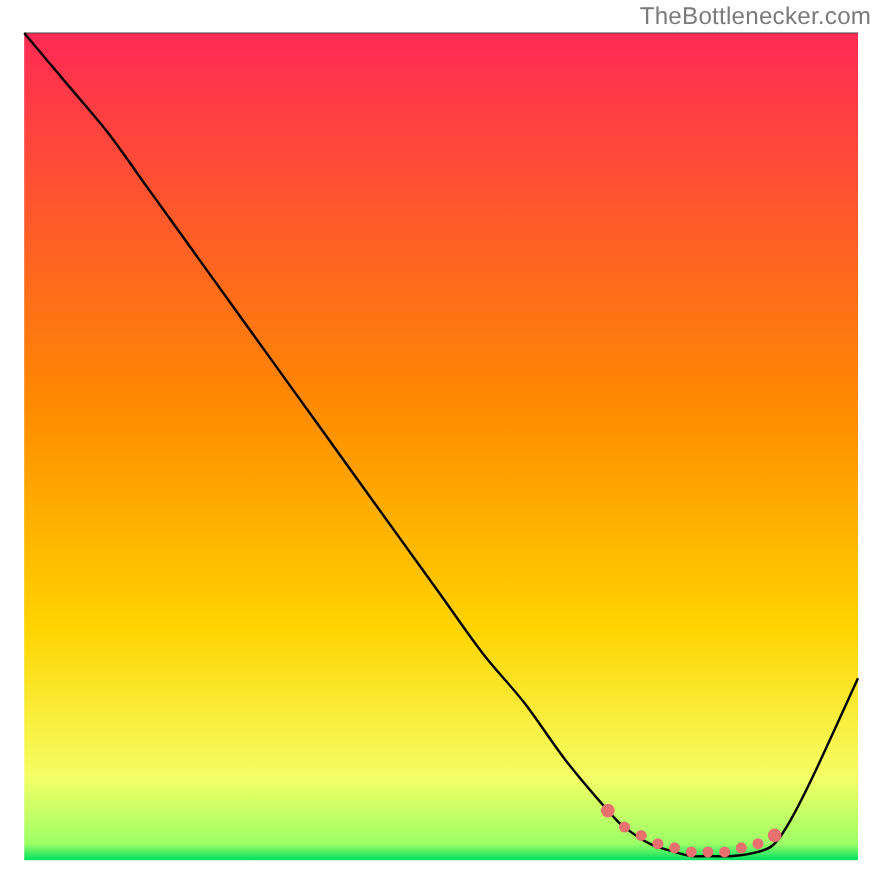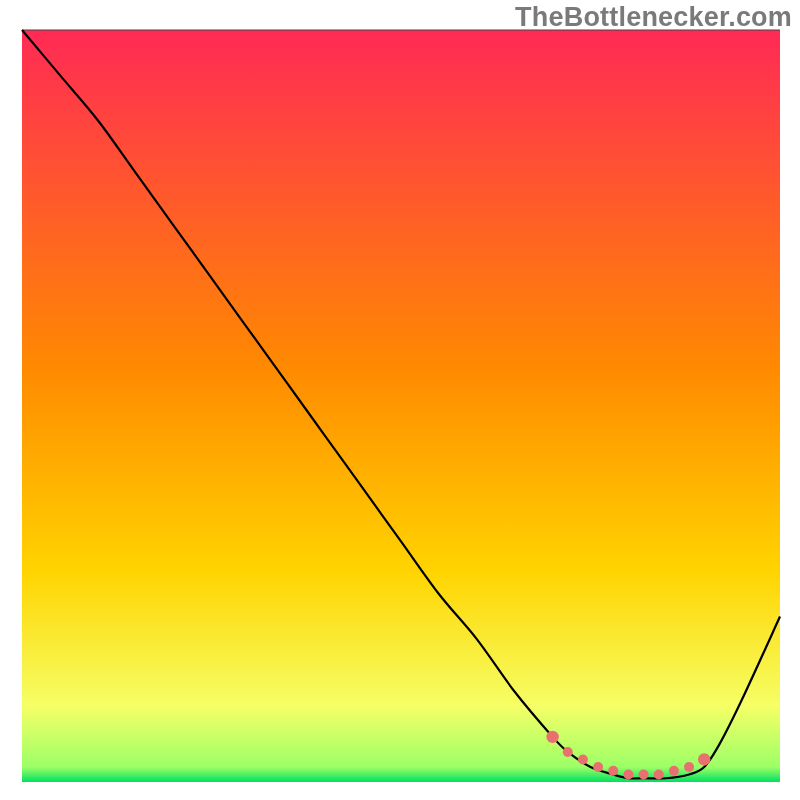--- a/index.html
+++ b/index.html
@@ -13,22 +13,22 @@
   }
   .wrap {
     position: relative;
     width: 800px;
     height: 800px;
   }
   .attribution {
     position: absolute;
     top: 2px;
     right: 8px;
-    font-size: 27px;
-    font-weight: 700;
+    font-size: 22px;
+    font-weight: 400;
     color: #7a7a7a;
     letter-spacing: 0.2px;
   }
   svg.chart {
     position: absolute;
     left: 0;
     top: 0;
     width: 800px;
     height: 800px;
   }

